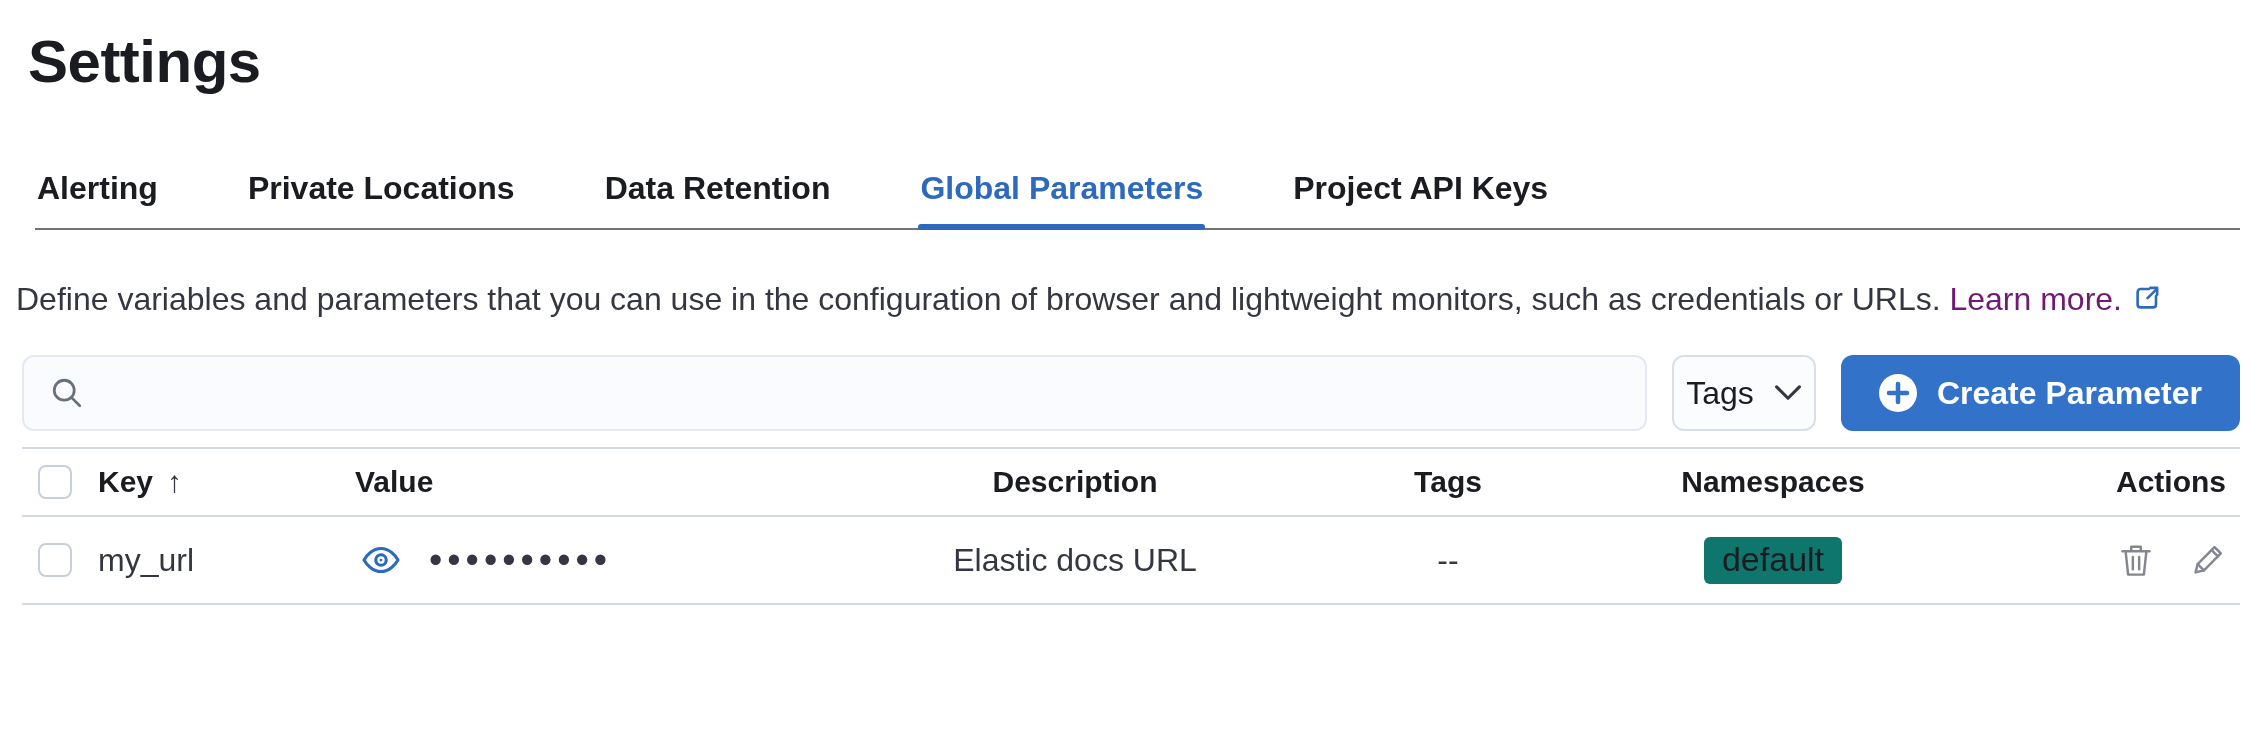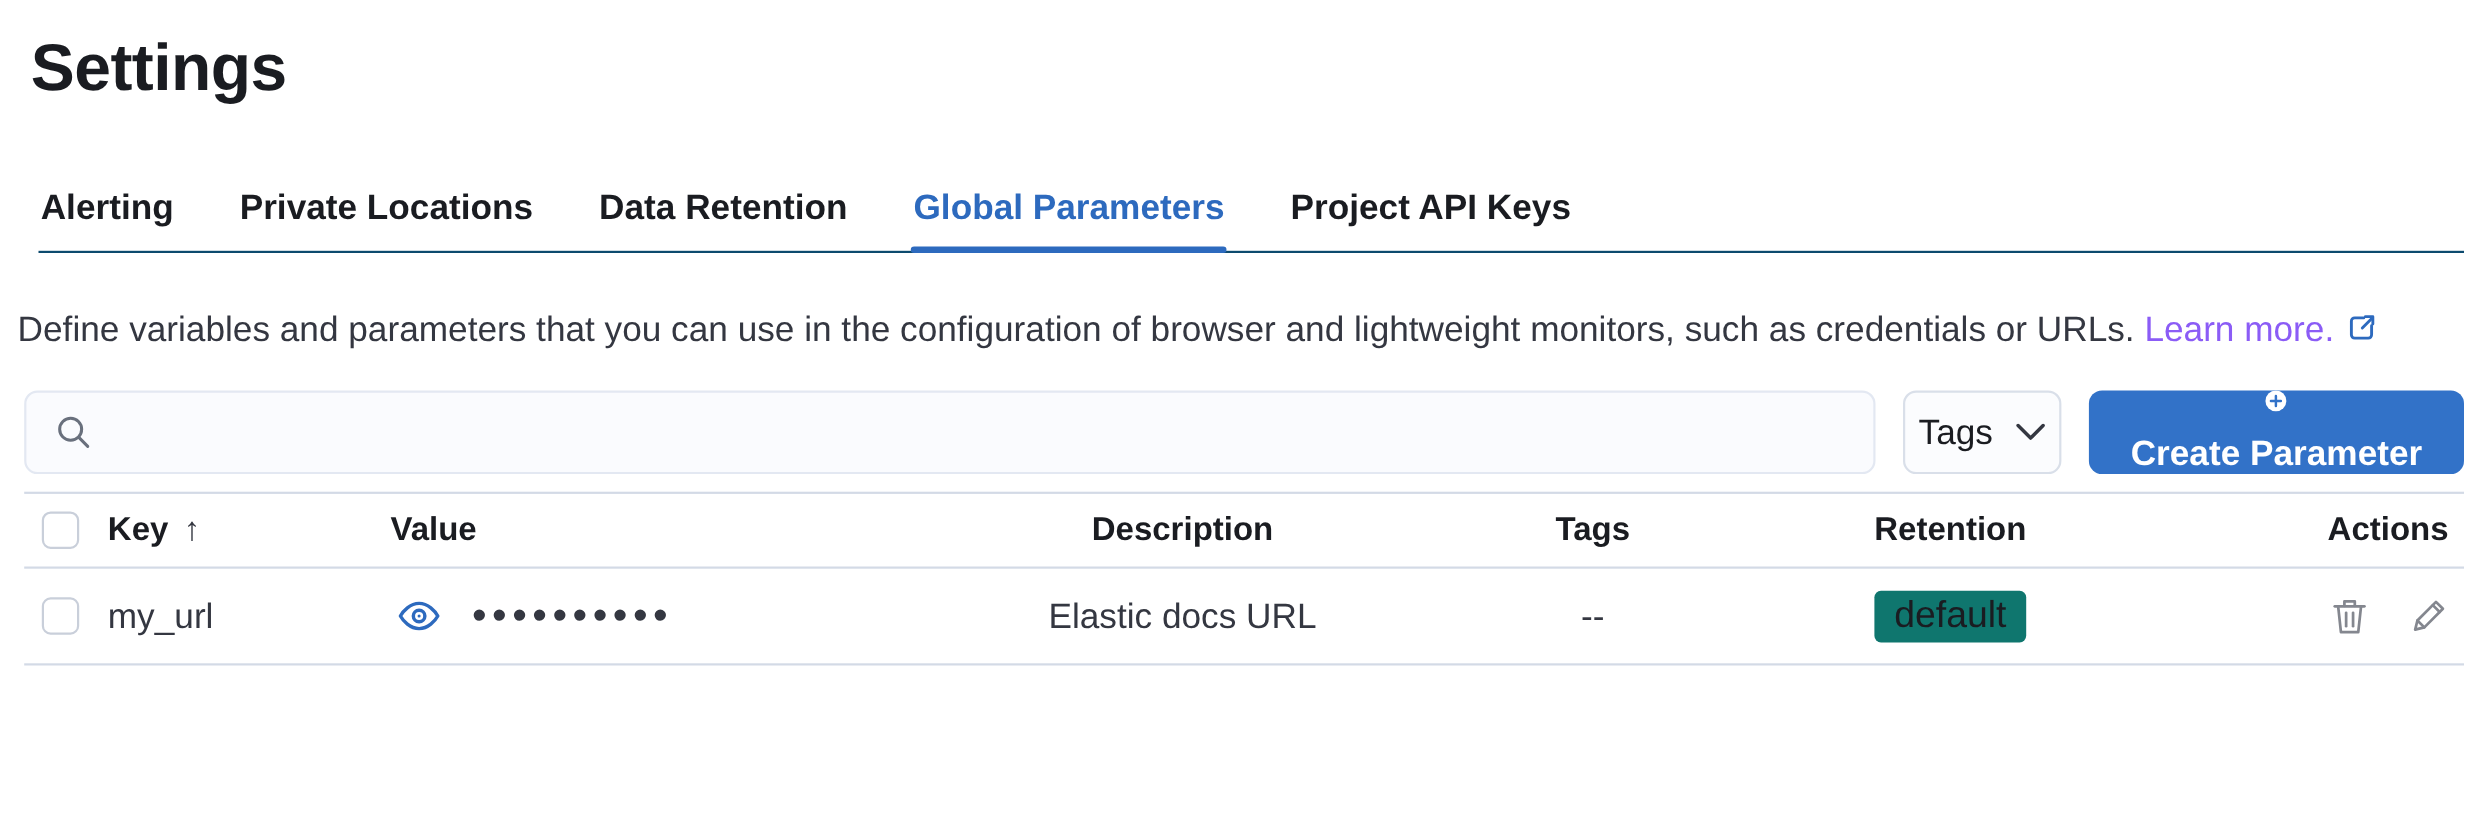--- a/index.html
+++ b/index.html
@@ -11,39 +11,39 @@
   .page{padding-top:28px;}
 
   
   .page-title{
     margin:0 0 0 28px;font-size:60px;line-height:68px;font-weight:700;
     color:#1a1c21;letter-spacing:-0.5px;
   }
 
   
   .tabs{
-    display:flex;gap:56px;margin:74px 22px 0 35px;
-    border-bottom:2px solid #0c4a6e;
+    display:flex;gap:86px;margin:74px 22px 0 35px;
+    border-bottom:2px solid #737373;
   }
   .tab{
     position:relative;font-size:32px;line-height:36px;font-weight:700;
     color:#1a1c21;padding:0 2px 22px 2px;cursor:pointer;white-space:nowrap;
   }
   .tab.active{color:#2d6abe;}
   .tab.active::after{
     content:"";position:absolute;left:0;right:0;bottom:-2px;height:6px;
     background:#2d6abe;border-radius:3px;
   }
 
   
   .intro{
     margin:46px 30px 0 16px;font-size:32px;line-height:46px;color:#343741;
     max-width:2216px;
   }
-  .intro a{color:#8b5cf6;text-decoration:none;}
+  .intro a{color:#701a75;text-decoration:none;}
   .ext-icon{display:inline-block;vertical-align:-3px;margin-left:10px;}
 
   
   .toolbar{display:flex;align-items:stretch;margin:30px 22px 0 22px;height:76px;gap:25px;}
   .search-box{
     flex:1;display:flex;align-items:center;background:#fafbfe;
     border:2px solid #e3e8f2;border-radius:12px;padding:0 26px;
   }
   .search-box svg{flex:0 0 auto;margin-right:22px;}
   .search-box input{
@@ -52,21 +52,21 @@
   }
   .search-box input::placeholder{color:#69707d;opacity:1;}
   .tags-btn{
     display:flex;align-items:center;justify-content:center;gap:20px;
     width:140px;background:#fbfcfe;border:2px solid #d9dfe9;border-radius:12px;
     font-size:32px;color:#1a1c21;cursor:pointer;
   }
   .create-btn{
     display:flex;align-items:center;gap:20px;background:#3272c8;color:#fff;
     border:none;border-radius:12px;padding:0 38px;font-size:32px;font-weight:600;
-    font-family:"Liberation Sans", sans-serif;cursor:pointer;flex-direction:column;
+    font-family:"Liberation Sans", sans-serif;cursor:pointer;
   }
 
   
   .summary{margin:50px 22px 0 16px;font-size:28px;line-height:30px;color:#343741;}
   .summary b{color:#1a1c21;font-weight:700;}
   .divider{margin:16px 22px 0 22px;border-bottom:2px solid #d3dae6;}
 
   
   .table{margin:0 22px;text-align:center;}
   .thead,.trow{display:flex;align-items:center;padding-left:16px;}
@@ -151,21 +151,21 @@
         </div>
       <div class="c-key">
         <span>Key</span>
         <span class="sort-arrow">↑</span>
       </div>
       <div class="c-value">
           <span>Value</span>
         </div>
       <div class="c-desc"><span>Description</span></div>
       <div class="c-tags"><span>Tags</span></div>
-      <div class="c-ns"><span>Retention</span></div>
+      <div class="c-ns"><span>Namespaces</span></div>
       <div class="c-actions">
           <span>Actions</span>
         </div>
     </div>
 
     <div class="trow">
       <div class="c-check">
           <div class="checkbox"></div>
         </div>
       <div class="c-key">

